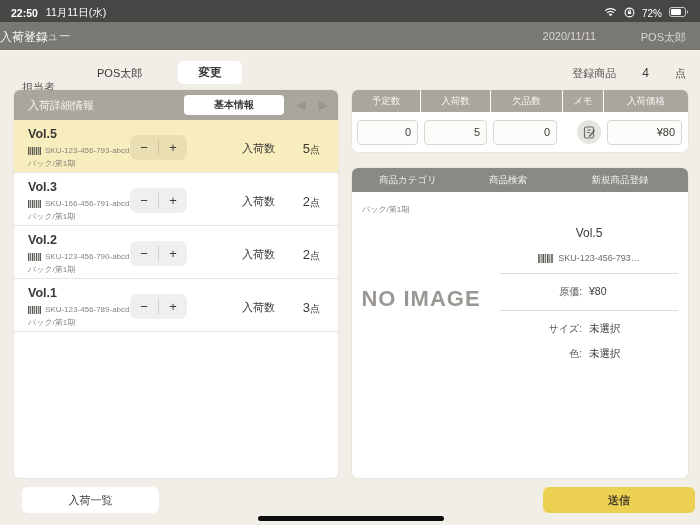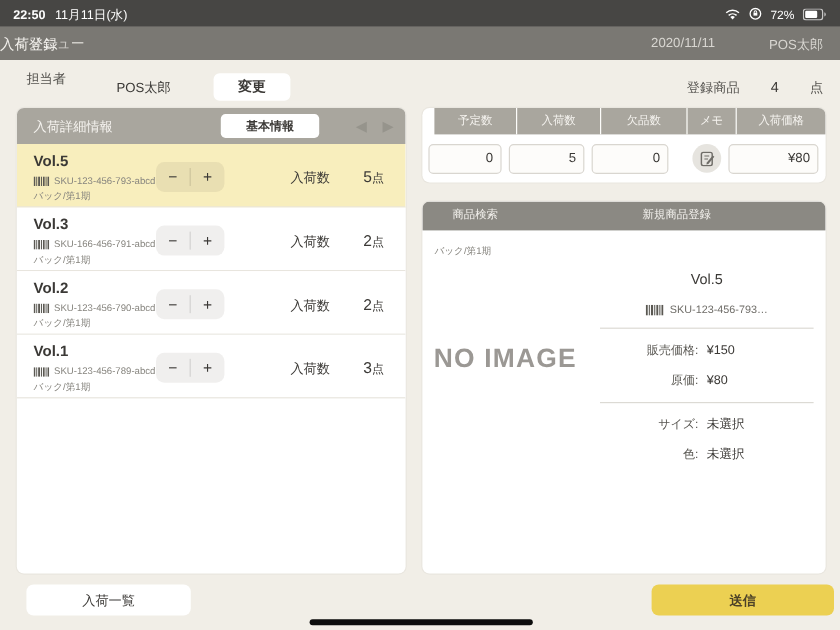--- a/index.html
+++ b/index.html
@@ -33,21 +33,21 @@
     display:flex; gap:3px; align-items:center; cursor:pointer;
   }
   .nav-title {
     position:absolute; left:0; top:7px; width:700px; text-align:left;
     font-size:12px; color:#f4f2ee;
   }
   .nav-date { position:absolute; right:104px; top:8px; font-size:11px; color:#d8d6d1; }
   .nav-user { position:absolute; right:14px; top:8px; font-size:11px; color:#d8d6d1; }
 
   
-  .staff-label { position:absolute; left:22px; top:58px; font-size:11px; color:#55534f; }
+  .staff-label { position:absolute; left:22px; top:80px; font-size:11px; color:#55534f; }
   .staff-name  { position:absolute; left:97px; top:66px; font-size:11px; color:#3b3936; }
   .change-btn {
     position:absolute; left:178px; top:61px; width:64px; height:23px;
     background:#fff; border:none; border-radius:5px;
     font-size:11.5px; font-weight:bold; color:#3b3936; cursor:pointer;
     font-family:inherit;
   }
   .registered { position:absolute; right:14px; top:66px; display:flex; gap:26px; align-items:baseline; }
   .registered .lbl { font-size:11px; color:#55534f; }
   .registered .cnt { font-size:12px; color:#3b3936; }
@@ -58,21 +58,21 @@
     position:absolute; left:14px; top:90px; width:324px; height:388px;
     background:#fff; border-radius:6px; overflow:hidden;
     box-shadow:0 0 0 1px rgba(0,0,0,0.03);
   }
   .detail-header {
     position:relative; height:30px; background:#a9a69e;
     display:flex; align-items:center; padding-left:14px;
   }
   .detail-title { font-size:11px; color:#f6f4f0; }
   .basic-info-btn {
-    position:absolute; left:170px; top:5px; width:82px; height:20px;
+    position:absolute; left:170px; top:5px; width:100px; height:20px;
     background:#fff; border:none; border-radius:4px;
     font-size:10px; font-weight:bold; color:#3b3936; cursor:pointer;
     font-family:inherit;
   }
   .pager { position:absolute; right:10px; top:0; height:30px; display:flex; gap:13px; align-items:center; }
   .pager span { font-size:12px; color:#96948c; cursor:pointer; line-height:1; }
 
   .item-row {
     position:relative; height:53px; border-bottom:1px solid #e8e5de;
     cursor:pointer; background:#fff;
@@ -100,21 +100,21 @@
     background:#fff; border:none; border-radius:6px;
     font-size:11px; color:#3b3936; cursor:pointer; font-family:Liberation Mono, monospace;
   }
 
   
   .entry-panel {
     position:absolute; left:352px; top:90px; width:336px; height:62px;
     background:#fff; border-radius:6px; overflow:hidden;
     box-shadow:0 0 0 1px rgba(0,0,0,0.03);
   }
-  .entry-header { height:22px; background:#a9a69e; display:flex;margin-left:10px; }
+  .entry-header { height:22px; background:#a9a69e; display:flex; }
   .entry-header .col {
     font-size:9.5px; color:#f6f4f0; text-align:center; line-height:22px;
     border-right:1px solid #fdfdfb;
   }
   .entry-header .col:last-child { border-right:none; }
   .col-w1{width:69px}.col-w2{width:70px}.col-w3{width:72px}.col-w4{width:41px}.col-w5{flex:1}
   .entry-inputs { height:40px; display:flex; align-items:center; padding:0 5px; }
   .entry-inputs input {
     height:25px; border:1px solid #d9d6d0; border-radius:4px;
     background:#fdfcfa; font-size:11px; color:#3b3936; text-align:right;
@@ -366,20 +366,21 @@
           <line x1="4" y1="6.5" x2="7" y2="6.5" stroke="#6f6d68" stroke-width="1"></line>
           <path d="M6 9.5 L11 3.5 L12.3 4.6 L7.3 10.6 L5.7 11 Z" fill="#6f6d68"></path>
         </svg>
     </button>
     <input class="in-price" value="¥80" style="">
   </div>
 </div>
 
 <div class="product-panel">
   <div class="product-tabs">
+    <span class="tab tab-1">商品カテゴリ</span>
     <span class="tab tab-2">商品検索</span>
     <span class="tab tab-3">新規商品登録</span>
   </div>
   <span class="category-path">バック/第1期</span>
   <div class="no-image">NO IMAGE</div>
 
   <div class="product-detail">
     <div class="product-name">Vol.5</div>
     <div class="product-sku">
       <svg width="15" height="9" viewBox="0 0 13 8">
@@ -390,24 +391,20 @@
             <rect x="6.2" width="0.8" height="8"></rect>
             <rect x="7.8" width="1.4" height="8"></rect>
             <rect x="10" width="0.8" height="8"></rect>
             <rect x="11.6" width="1.4" height="8"></rect>
           </g>
         </svg>
       <span>SKU-123-456-793…</span>
     </div>
     <hr class="detail-hr">
     <div class="kv-row">
-      <span class="k">販売価格:</span>
-      <span class="v">¥150</span>
-    </div>
-    <div class="kv-row">
       <span class="k">原価:</span>
       <span class="v">¥80</span>
     </div>
     <hr class="detail-hr">
     <div class="kv-row">
       <span class="k">サイズ:</span>
       <span class="v">未選択</span>
     </div>
     <div class="kv-row">
       <span class="k">色:</span>

